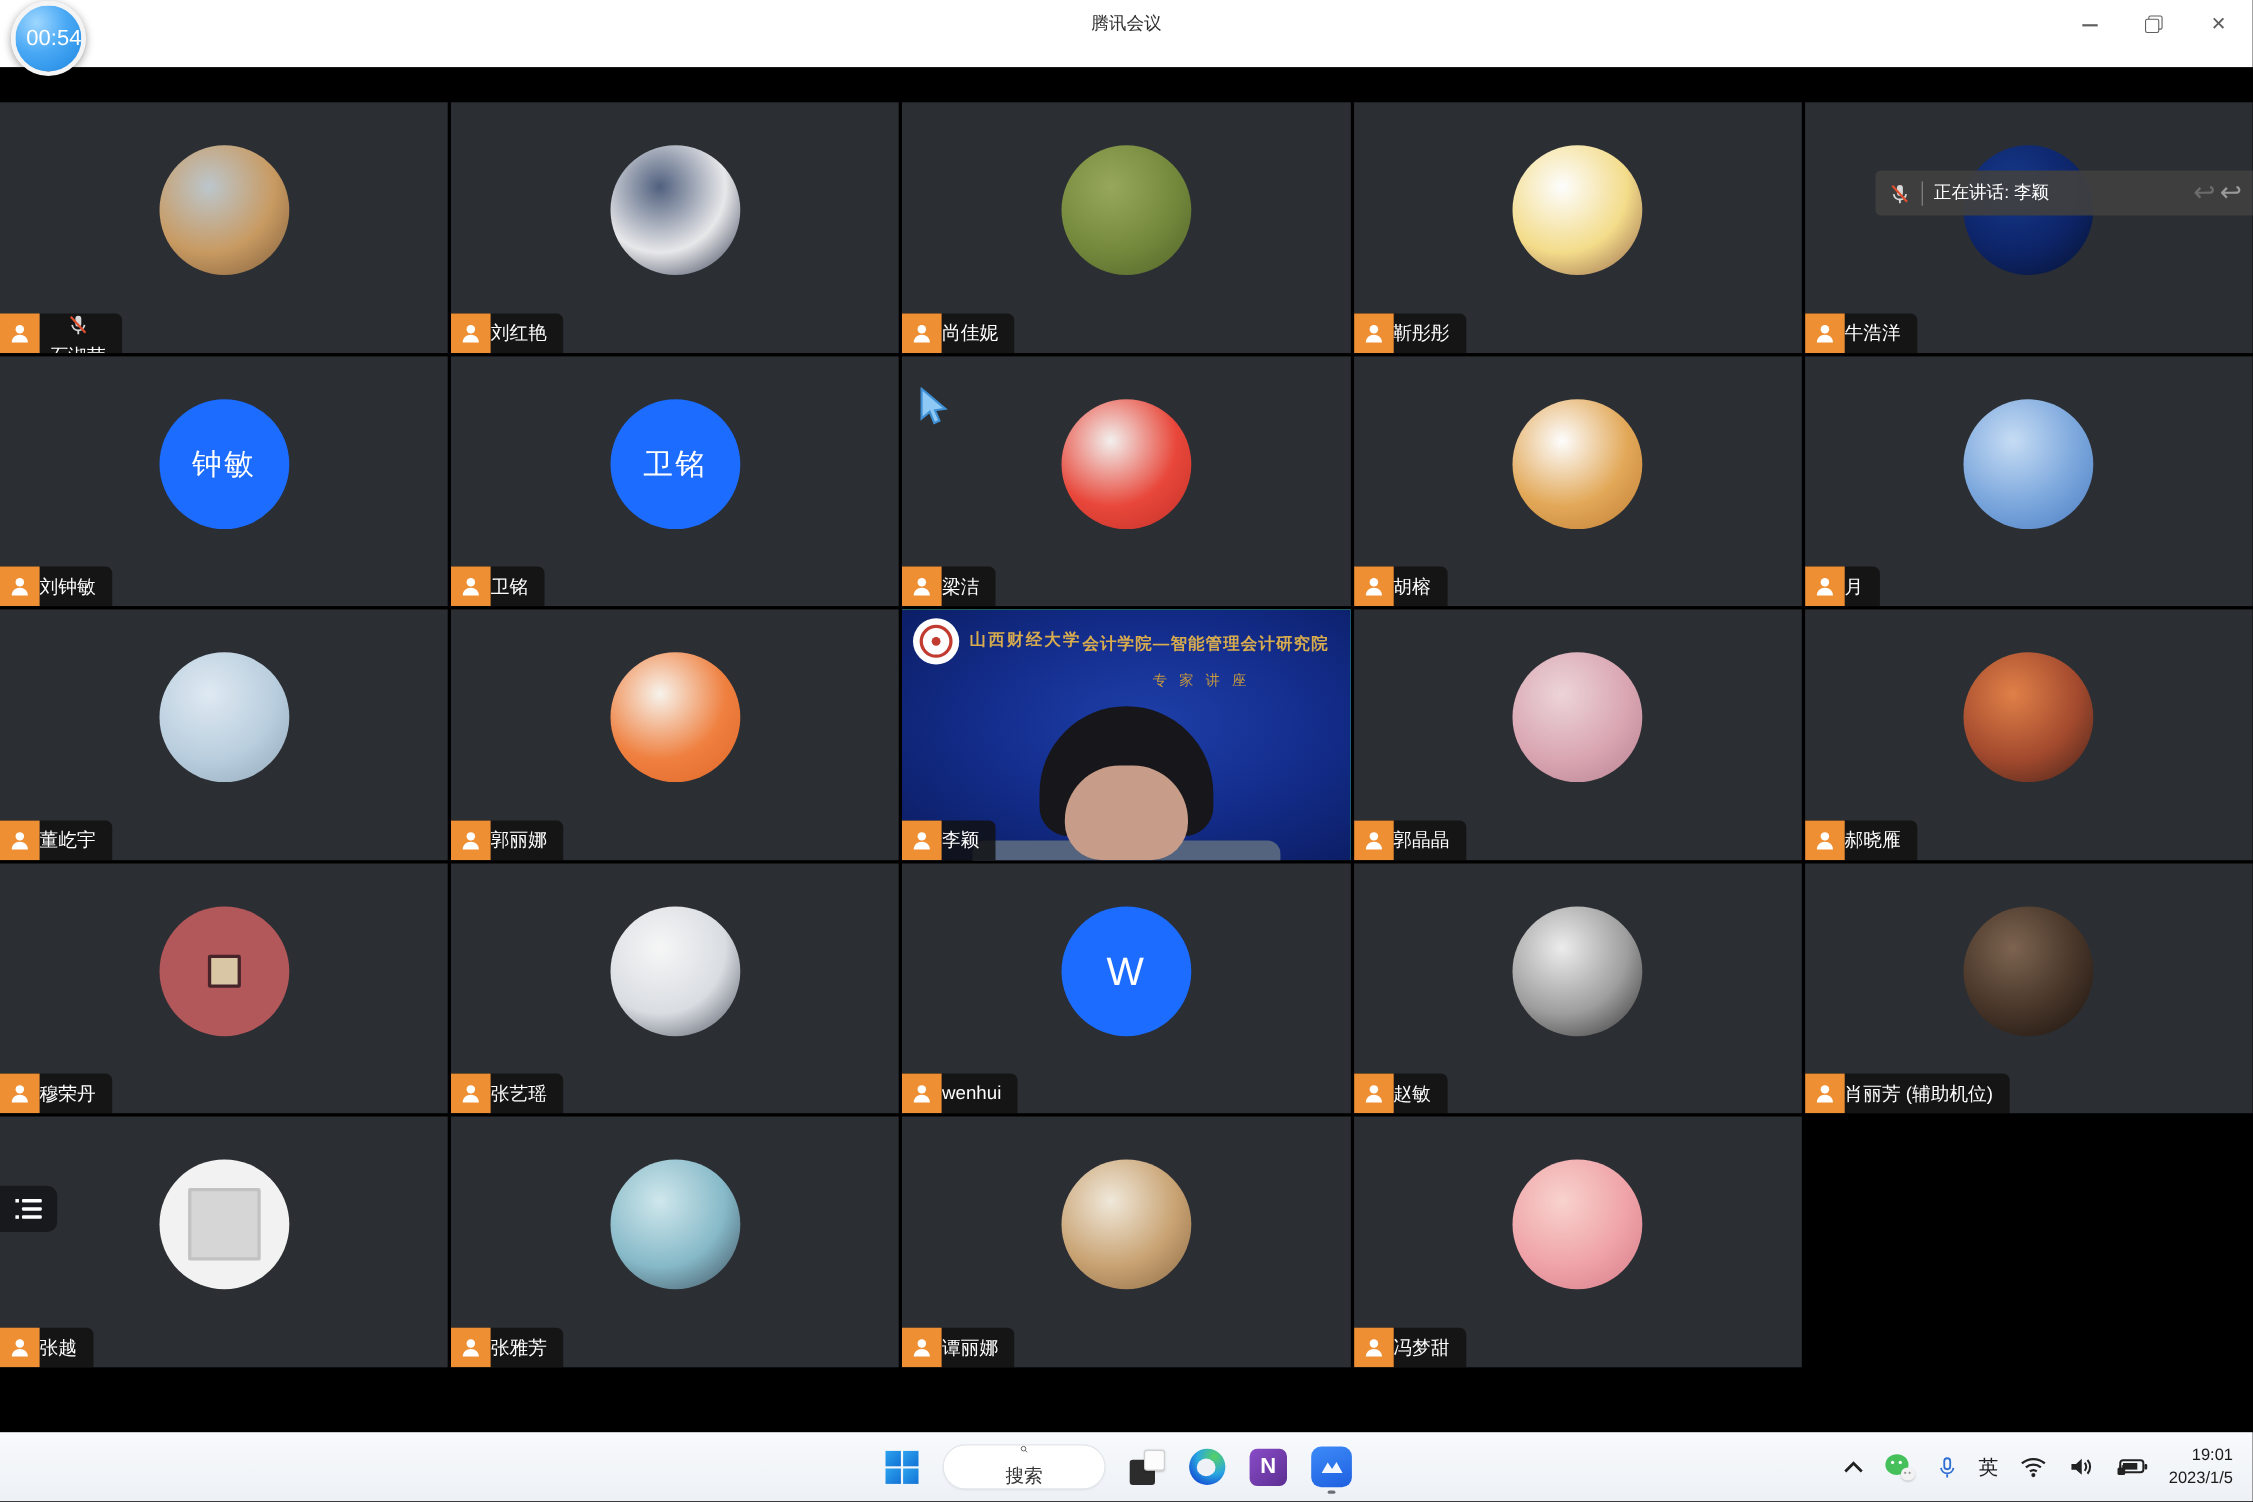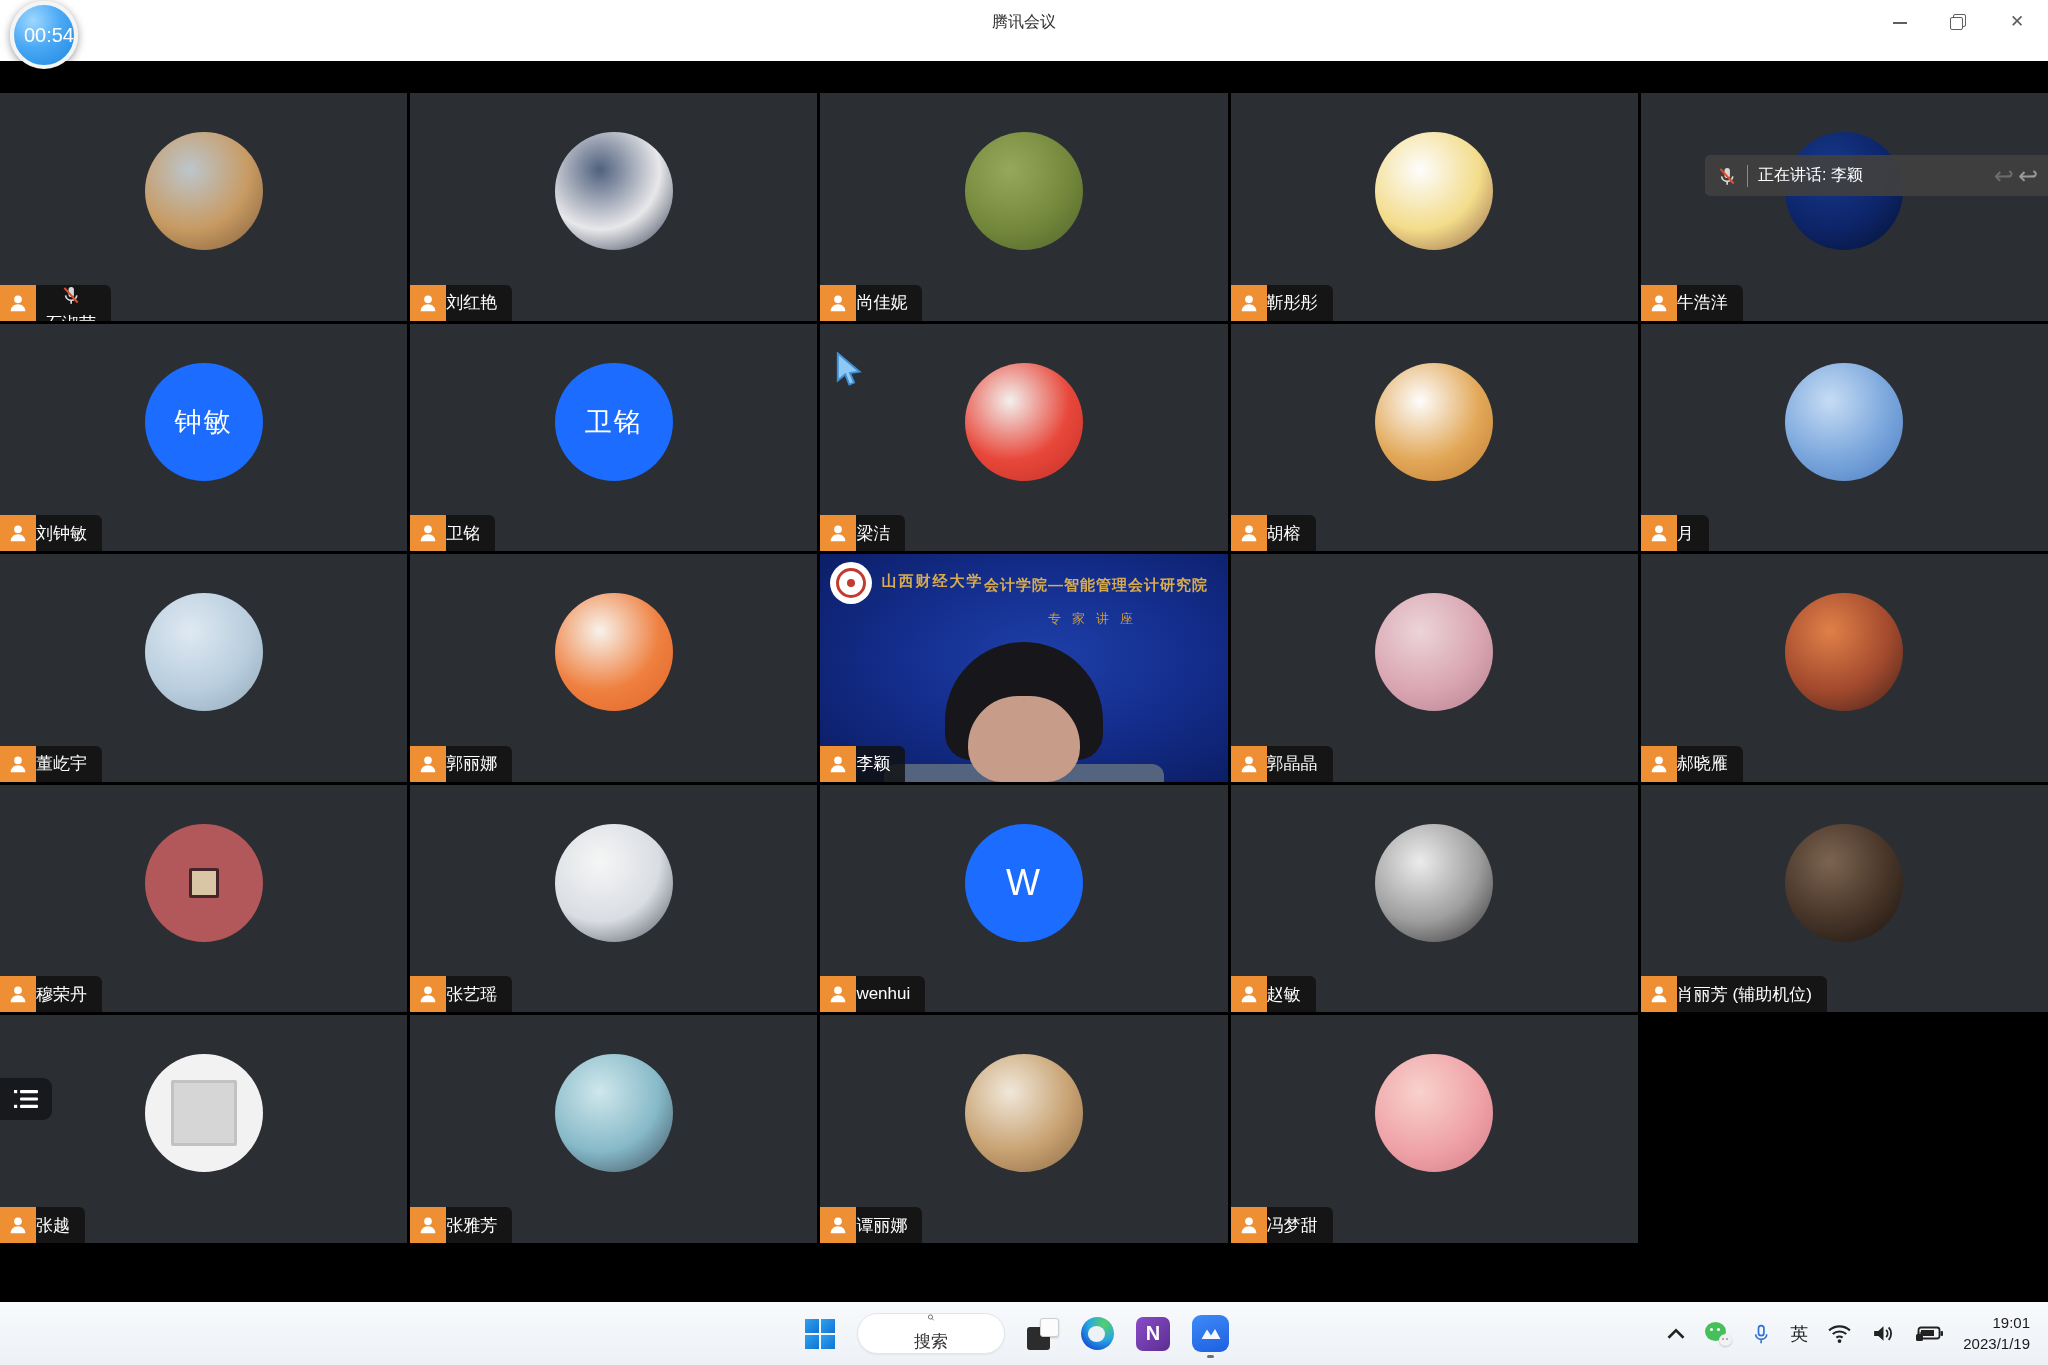--- a/index.html
+++ b/index.html
@@ -754,16 +754,16 @@
     <svg width="29" height="19" viewBox="0 0 29 17">
         <rect x="3.5" y="2.5" width="21" height="11" rx="2.5" fill="none" stroke="#222" stroke-width="1.8"></rect>
         <rect x="25.5" y="6" width="2.5" height="5" rx="1" fill="#222"></rect>
         <rect x="6" y="5" width="13" height="6" fill="#222"></rect>
         <rect x="1" y="9" width="7" height="7" rx="1.5" fill="#222"></rect>
         <rect x="2.8" y="6.8" width="1.6" height="3" fill="#222"></rect>
         <rect x="5.3" y="6.8" width="1.6" height="3" fill="#222"></rect>
       </svg>
     <div class="clock">
       <div>19:01</div>
-      <div>2023/1/19</div>
+      <div>2023/1/5</div>
     </div>
   </div>
 </div>
 
 </body></html>

